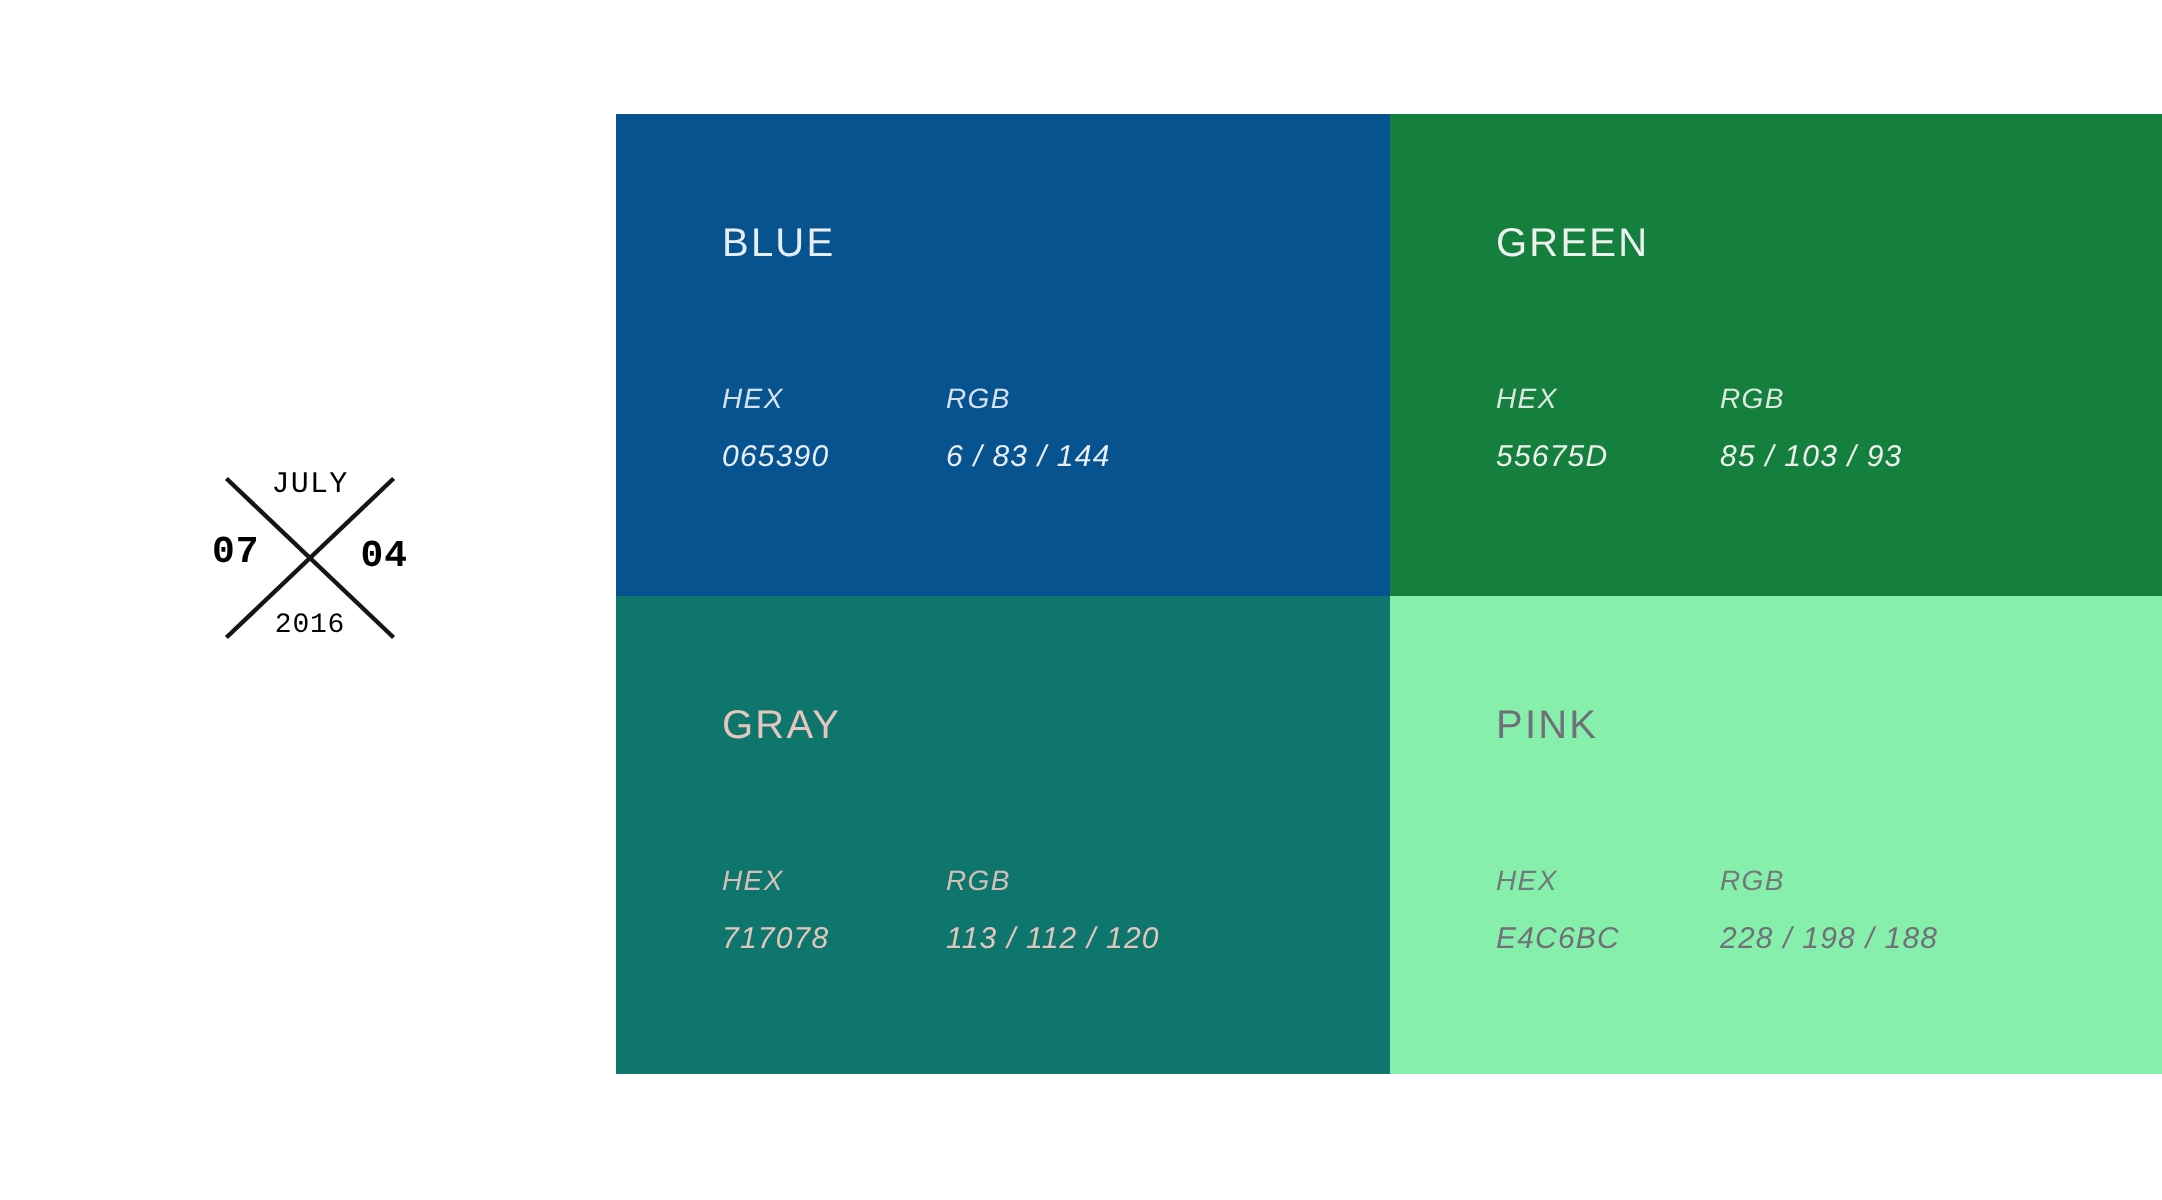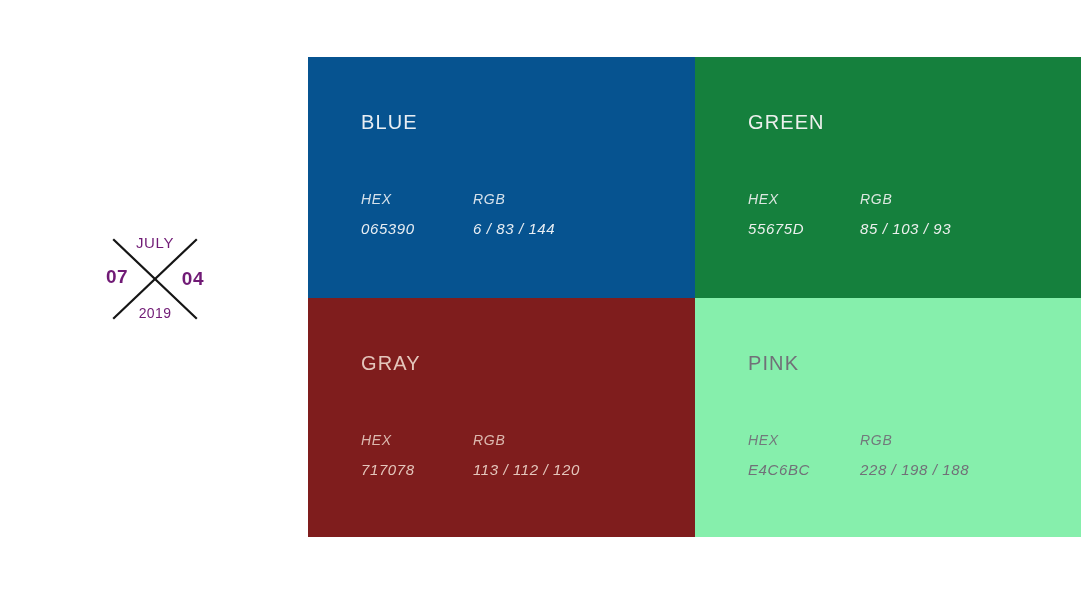--- a/index.html
+++ b/index.html
@@ -25,22 +25,22 @@
     height: 100px;
   }
   #date-badge svg {
     position: absolute;
     left: 0;
     top: 0;
     display: block;
   }
   .badge-text {
     position: absolute;
-    color: #701a75;
-    font-family: Liberation Sans, sans-serif;
+    color: #000000;
+    font-family: Liberation Mono, monospace;
     white-space: nowrap;
     line-height: 1;
   }
   #badge-month {
     top: 7px;
     left: 0;
     width: 102px;
     text-align: center;
     font-size: 15px;
     letter-spacing: 0.6px;
@@ -121,21 +121,21 @@
 <body style="background-color: rgb(255, 255, 255);">
 
 <div id="date-badge" style="color: rgb(21, 21, 21);">
   <svg width="102" height="100" viewBox="0 0 102 100">
     <line x1="10" y1="12" x2="92" y2="90" stroke="#151515" stroke-width="2.2" stroke-linecap="square"></line>
     <line x1="92" y1="12" x2="10" y2="90" stroke="#151515" stroke-width="2.2" stroke-linecap="square"></line>
   </svg>
   <div class="badge-text" id="badge-month">JULY</div>
   <div class="badge-text" id="badge-day">07</div>
   <div class="badge-text" id="badge-daynum">04</div>
-  <div class="badge-text" id="badge-year">2019</div>
+  <div class="badge-text" id="badge-year">2016</div>
 </div>
 
 <div id="palette-grid">
 
   <div class="swatch-panel" id="panel-blue" style="background-color: rgb(6, 83, 144); color: rgb(232, 238, 243);">
     <div class="swatch-title">BLUE</div>
     <div class="swatch-fields">
       <div class="field-col">
         <div class="field-label">HEX</div>
         <div class="field-value">065390</div>
@@ -154,21 +154,21 @@
         <div class="field-label">HEX</div>
         <div class="field-value">55675D</div>
       </div>
       <div class="field-col wide">
         <div class="field-label">RGB</div>
         <div class="field-value">85 / 103 / 93</div>
       </div>
     </div>
   </div>
 
-  <div class="swatch-panel" id="panel-gray" style="background-color: #7f1d1d; color: rgb(228, 198, 188);">
+  <div class="swatch-panel" id="panel-gray" style="background-color: #0f766e; color: rgb(228, 198, 188);">
     <div class="swatch-title">GRAY</div>
     <div class="swatch-fields">
       <div class="field-col">
         <div class="field-label">HEX</div>
         <div class="field-value">717078</div>
       </div>
       <div class="field-col wide">
         <div class="field-label">RGB</div>
         <div class="field-value">113 / 112 / 120</div>
       </div>

